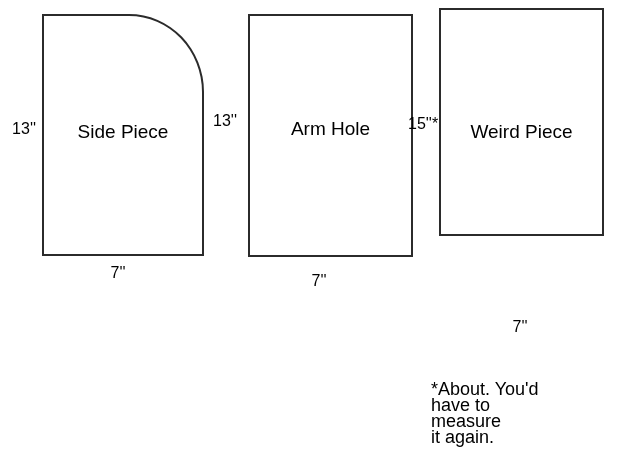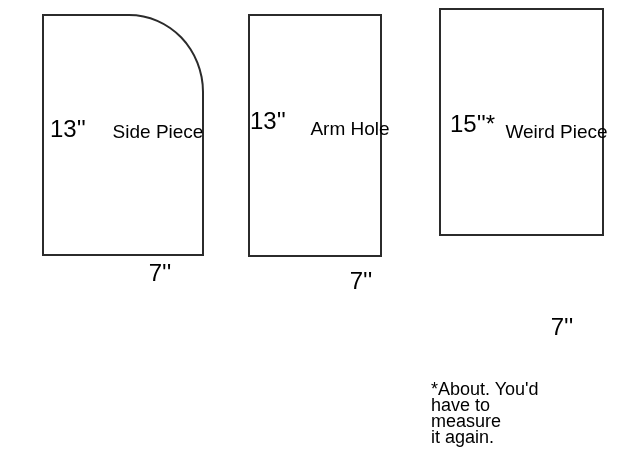--- a/index.html
+++ b/index.html
@@ -25,48 +25,46 @@
   .piece-side {
     left: 42px;
     top: 14px;
     width: 162px;
     height: 242px;
     border-top-right-radius: 75px 78px;
   }
   .piece-arm {
     left: 248px;
     top: 14px;
-    width: 134px;
+    width: 165px;
     height: 243px;
   }
   .piece-weird {
     left: 439px;
     top: 8px;
     width: 165px;
     height: 228px;
   }
   .piece-name {
     position: absolute;
     left: 0;
     width: 100%;
     text-align: center;
     font-size: 19px;
     line-height: 22px;
     white-space: nowrap;
-    padding-left: 35px;
   }
   .piece-side .piece-name { top: 105px; }
   .piece-arm  .piece-name { top: 102px; }
   .piece-weird .piece-name { top: 111px; }
   .dim-label {
     position: absolute;
-    font-size: 24px;
+    font-size: 16px;
     line-height: 18px;
     white-space: nowrap;
-    margin-left: 42px;
   }
   .dim-height-side  { left: 8px;   top: 120px; width: 28px; text-align: right; }
   .dim-height-arm   { left: 208px; top: 112px; width: 34px; text-align: center; }
   .dim-height-weird { left: 408px; top: 115px; width: 37px; text-align: left; }
   .dim-width-side   { left: 105px; top: 264px; width: 26px; text-align: center; }
   .dim-width-arm    { left: 306px; top: 272px; width: 26px; text-align: center; }
   .dim-width-weird  { left: 507px; top: 318px; width: 26px; text-align: center; }
   .footnote {
     position: absolute;
     left: 431px;

